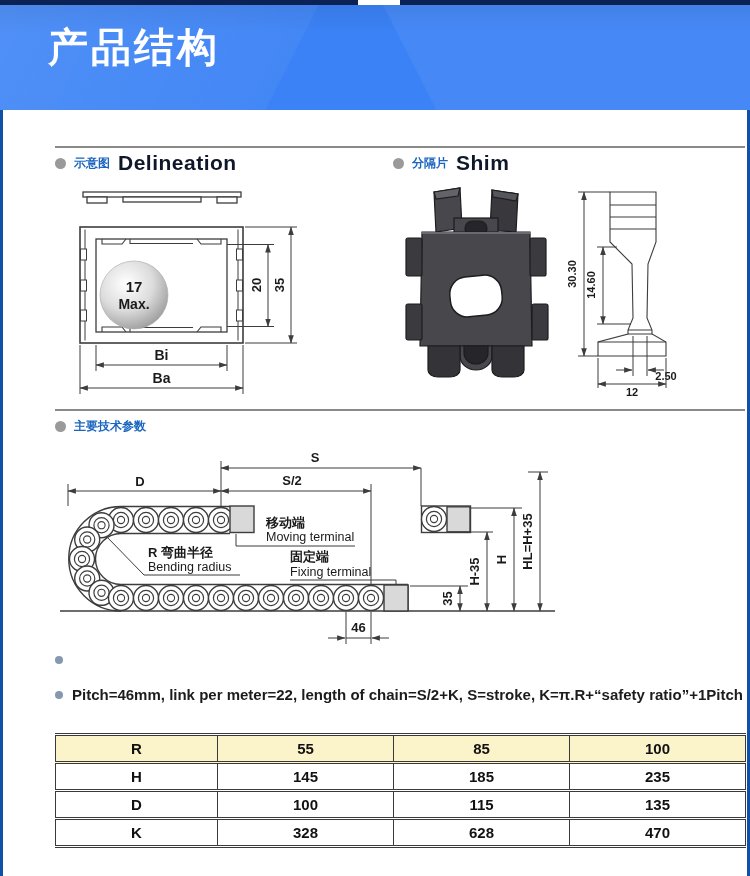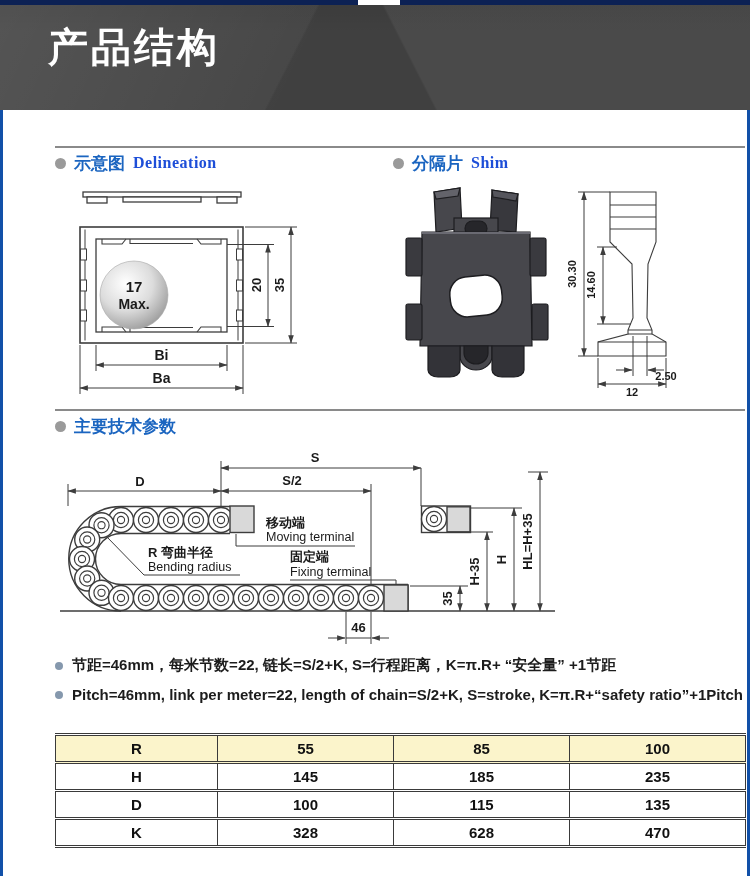--- a/index.html
+++ b/index.html
@@ -2,41 +2,41 @@
 <html><head>
 <meta charset="utf-8">
 <style>
   html,body{margin:0;padding:0;}
   body{
     width:750px;height:876px;position:relative;background:#ffffff;overflow:hidden;
     font-family:"Liberation Sans","DejaVu Sans",sans-serif;
     -webkit-font-smoothing:antialiased;
   }
   
-  .banner{position:absolute;left:0;top:0;width:750px;height:110px;background:#404040;overflow:hidden;}
+  .banner{position:absolute;left:0;top:0;width:750px;height:110px;background:#3b82f6;overflow:hidden;}
   .banner .facets{position:absolute;inset:0;
     background:
       linear-gradient(63deg, transparent 54%, rgba(255,255,255,0.055) 54.3%, rgba(255,255,255,0.055) 100%),
       linear-gradient(-63deg, transparent 60%, rgba(255,255,255,0.04) 60.3%),
       linear-gradient(115deg, rgba(255,255,255,0.07), transparent 42%),
       linear-gradient(180deg, rgba(0,0,0,0.08), transparent 30%);
   }
   .top-strip{position:absolute;left:0;top:0;width:750px;height:5px;background:#0c2154;}
   .top-strip .notch{position:absolute;left:358px;top:0;width:42px;height:5px;background:#ffffff;}
   .banner-title{position:absolute;left:48px;top:20px;margin:0;color:#fff;font-size:40px;font-weight:700;letter-spacing:3px;}
   .banner-sub{position:absolute;left:48px;top:69px;margin:0;color:#fff;font-size:21px;font-weight:700;letter-spacing:6px;}
   
   .edge{position:absolute;top:110px;width:3px;height:766px;background:#1150a8;}
   .edge.left{left:0;} .edge.right{right:0;}
   
   .rule{position:absolute;left:55px;width:690px;height:2px;background:#8a8a8a;}
   .sec-head{position:absolute;display:flex;align-items:center;gap:8px;height:22px;}
   .sec-dot{width:11px;height:11px;border-radius:50%;background:#9a9a9a;flex:0 0 auto;}
-  .sec-zh{color:#1b65c0;font-size:17px;font-weight:700;}
-  .sec-en{color:#1d4ed8;font-size:16px;font-weight:700;letter-spacing:0.5px;font-family:Liberation Serif, serif;}
+  .sec-zh{color:#1b65c0;font-size:12px;font-weight:700;}
+  .sec-en{color:#0f172a;font-size:21px;font-weight:700;letter-spacing:0.5px;}
   
   .svgbox{position:absolute;}
   svg text{font-family:"Liberation Sans","DejaVu Sans",sans-serif;fill:#1a1a1a;}
   .dimtxt{font-size:13px;font-weight:700;}
   .dimtxt-sm{font-size:11px;font-weight:700;}
   .lbl-zh{font-size:13px;font-weight:700;}
   .lbl-en{font-size:12.5px;font-weight:400;}
   
   .note{position:absolute;left:55px;display:flex;align-items:center;gap:9px;width:680px;}
   .note-dot{width:8px;height:8px;border-radius:50%;background:#8598ad;flex:0 0 auto;}
@@ -321,21 +321,20 @@
   <g>
     <path d="M104,127 H200 M104,127 L66,88" stroke="#3d3d3d" stroke-width="1" fill="none"></path>
     <text class="lbl-zh" x="108" y="109">R 弯曲半径</text>
     <text class="lbl-en" x="108" y="123">Bending radius</text>
   </g>
 </svg>
 </div>
 
 <div class="note" style="top:656px">
   <span class="note-dot"></span>
-  <span class="note-text">节距=46mm，每米节数=22, 链长=S/2+K, S=行程距离，K=π.R+ “安全量” +1节距</span>
 </div>
 <div class="note" style="top:686px">
   <span class="note-dot"></span>
   <span class="note-text">Pitch=46mm, link per meter=22, length of chain=S/2+K, S=stroke, K=π.R+“safety ratio”+1Pitch</span>
 </div>
 
 <table class="spec-table">
   <colgroup>
       <col style="width:162px">
       <col style="width:176px">

